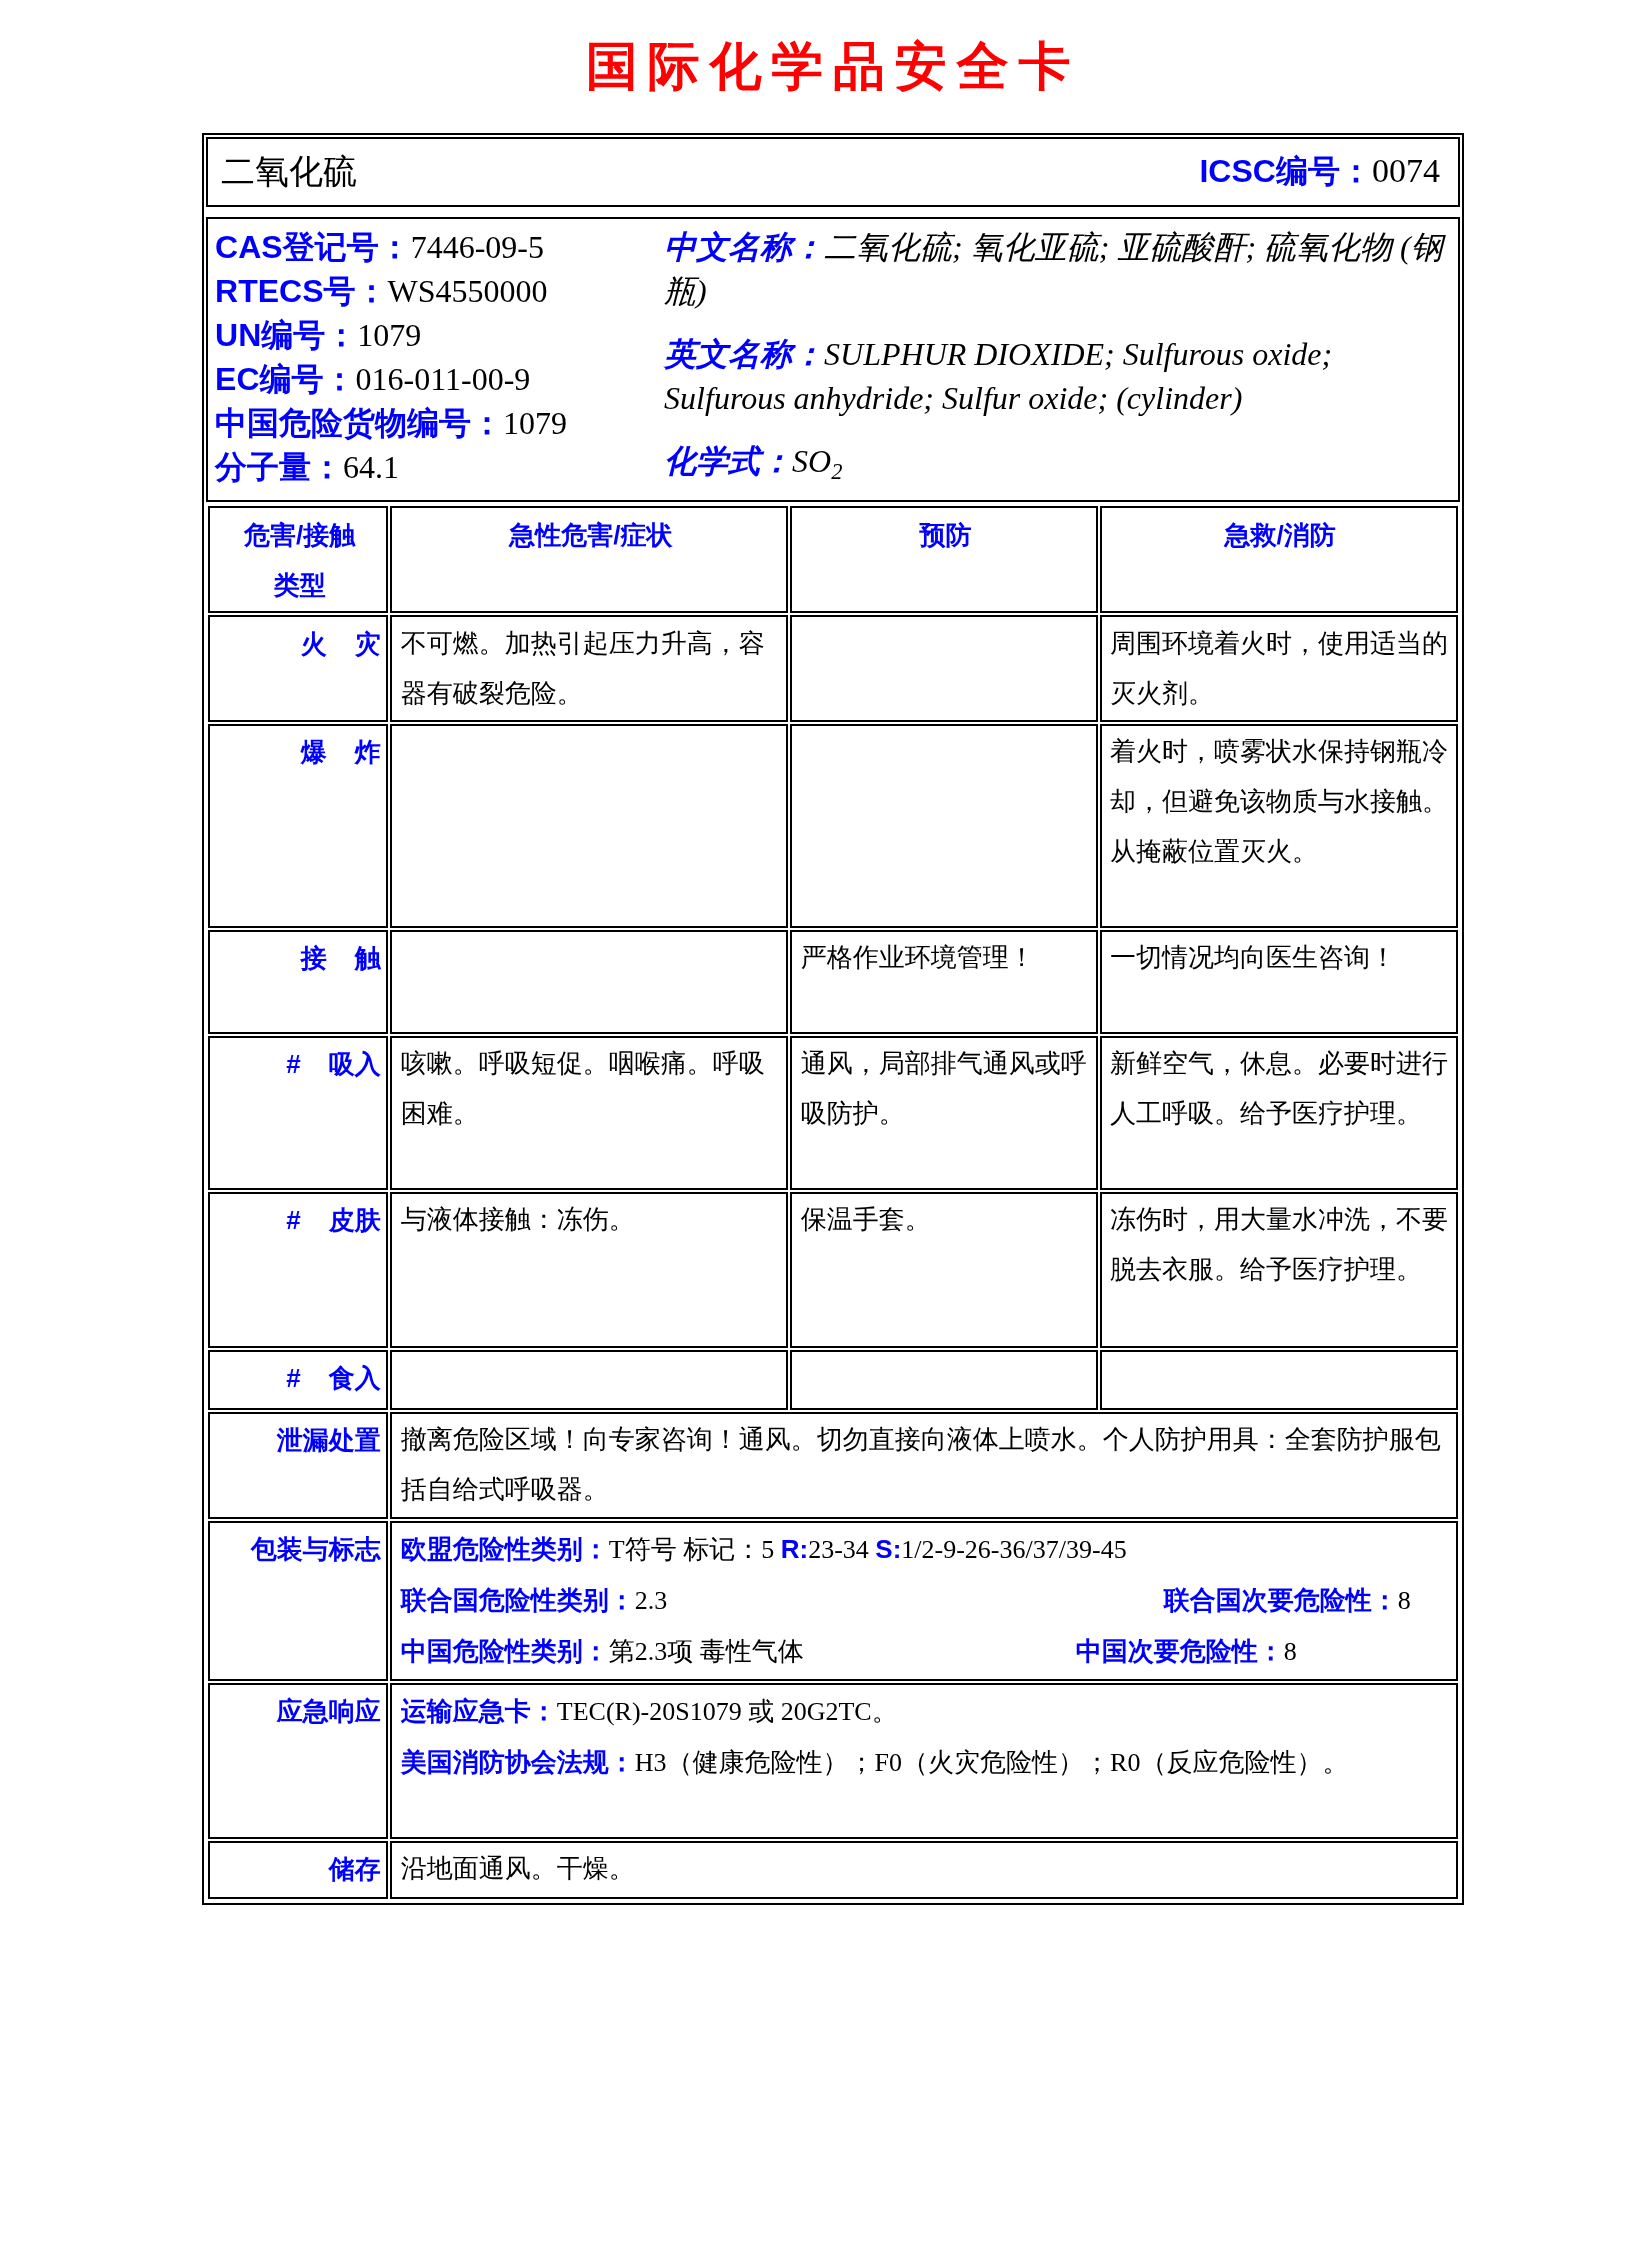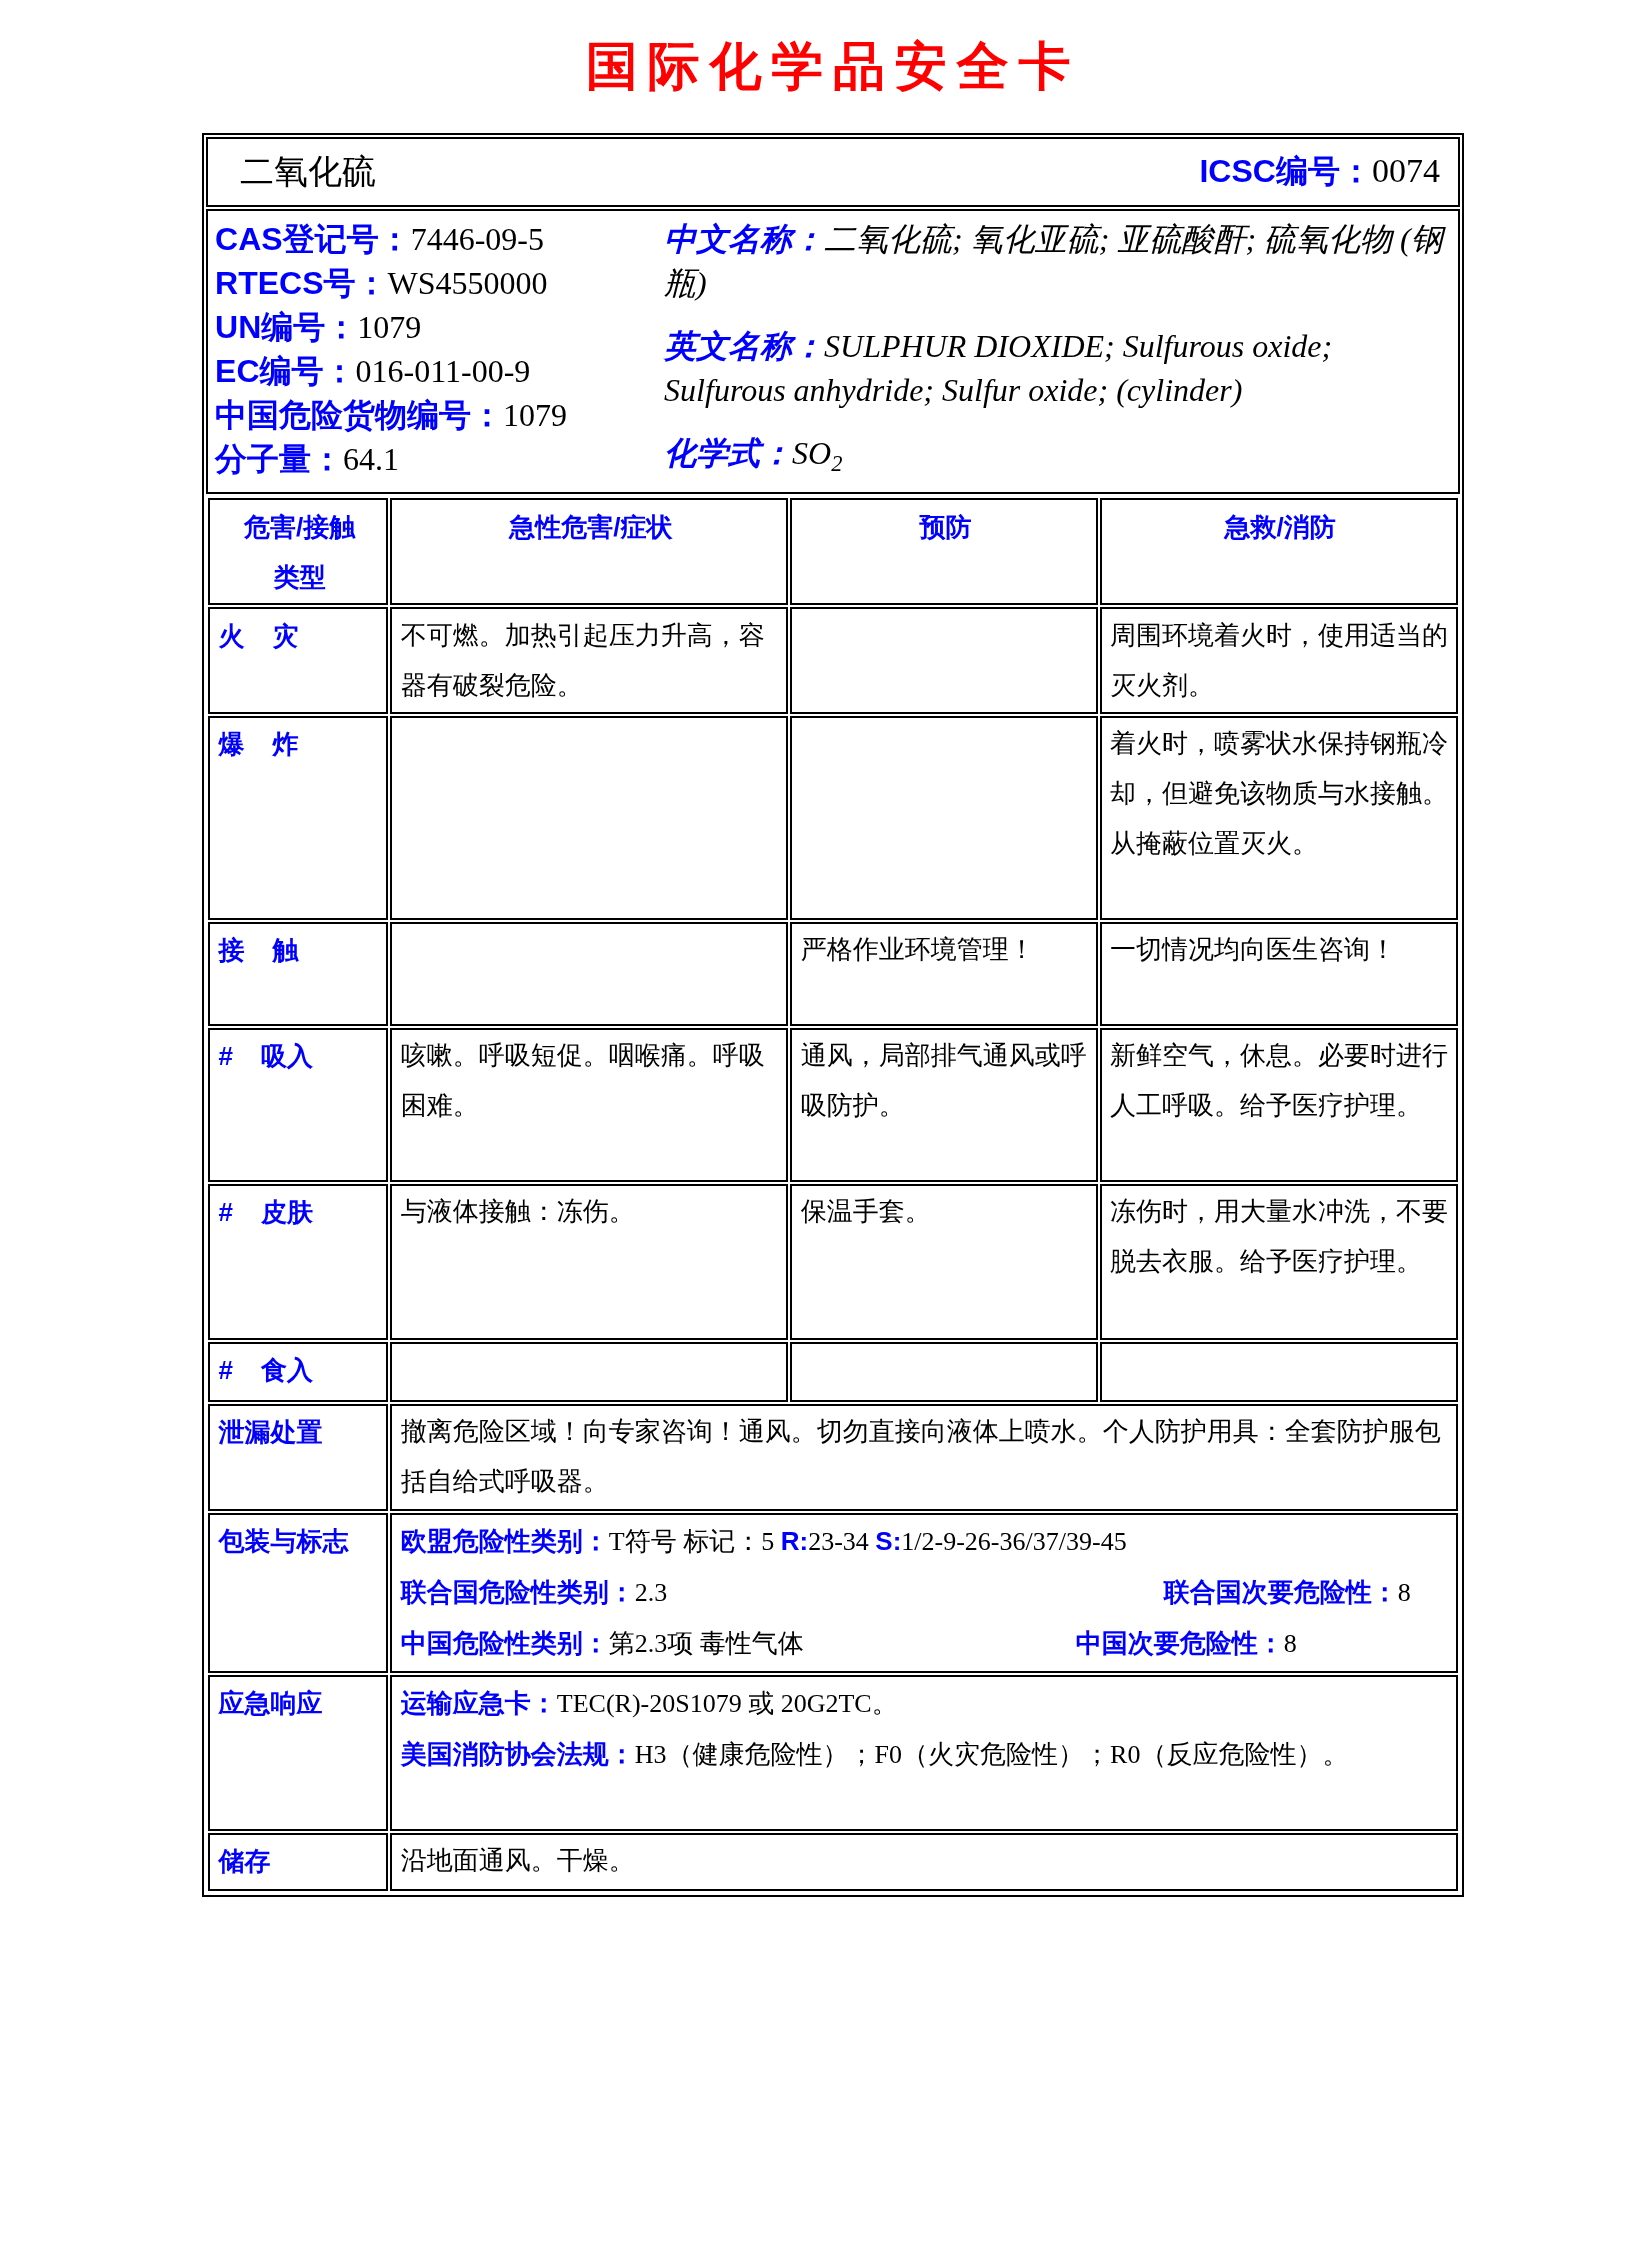--- a/index.html
+++ b/index.html
@@ -24,23 +24,23 @@
     position:absolute; left:202px; top:133px; width:1262px;
     border:2.1px solid var(--ink); padding:2.1px; background:#fff;
   }
   .sec{ border:2.1px solid var(--ink); }
   .lbl{
     font-family:"Liberation Sans", sans-serif;
     font-weight:bold; color:var(--blue);
   }
   
   .box1{
-    height:70px; margin-bottom:2px;
+    height:70px; margin-bottom:10px;
     display:flex; justify-content:space-between; align-items:center;
-    padding:0 18px 0 32px; font-size:34px;
+    padding:0 18px 0 13px; font-size:34px;
   }
   .box1 .lbl{ font-size:32px; }
   
   .box2{
     min-height:268px; margin-bottom:2.8px;
     display:flex; padding:5.6px 4.2px 5.6px 7px;
     font-size:32px; line-height:44px;
   }
   .b2-left{ width:449px; flex:none; }
   .b2-right{ flex:1; padding-right:2.8px; }
@@ -51,21 +51,21 @@
   table.main{
     width:100%; table-layout:fixed;
     border-collapse:separate; border-spacing:2.8px;
   }
   table.main td{
     border:2.1px solid var(--ink);
     vertical-align:top; font-size:26px; line-height:50px;
     padding:1.4px 5.6px 1.4px 8.4px; overflow:hidden;
   }
   td.type{
-    vertical-align:middle; text-align:left;
+    vertical-align:middle; text-align:right;
     font-family:"Liberation Sans", sans-serif; font-weight:bold;
     color:var(--blue); font-size:32px; line-height:41px;
     word-spacing:0.8em; padding:0 1.4px;
   }
   td.hdrc{
     vertical-align:middle; text-align:center;
     font-family:"Liberation Sans", sans-serif; font-weight:bold;
     color:var(--blue); font-size:32px; line-height:41px; padding:0 1.4px;
   }
   .prewrap{ white-space:pre-line; }

